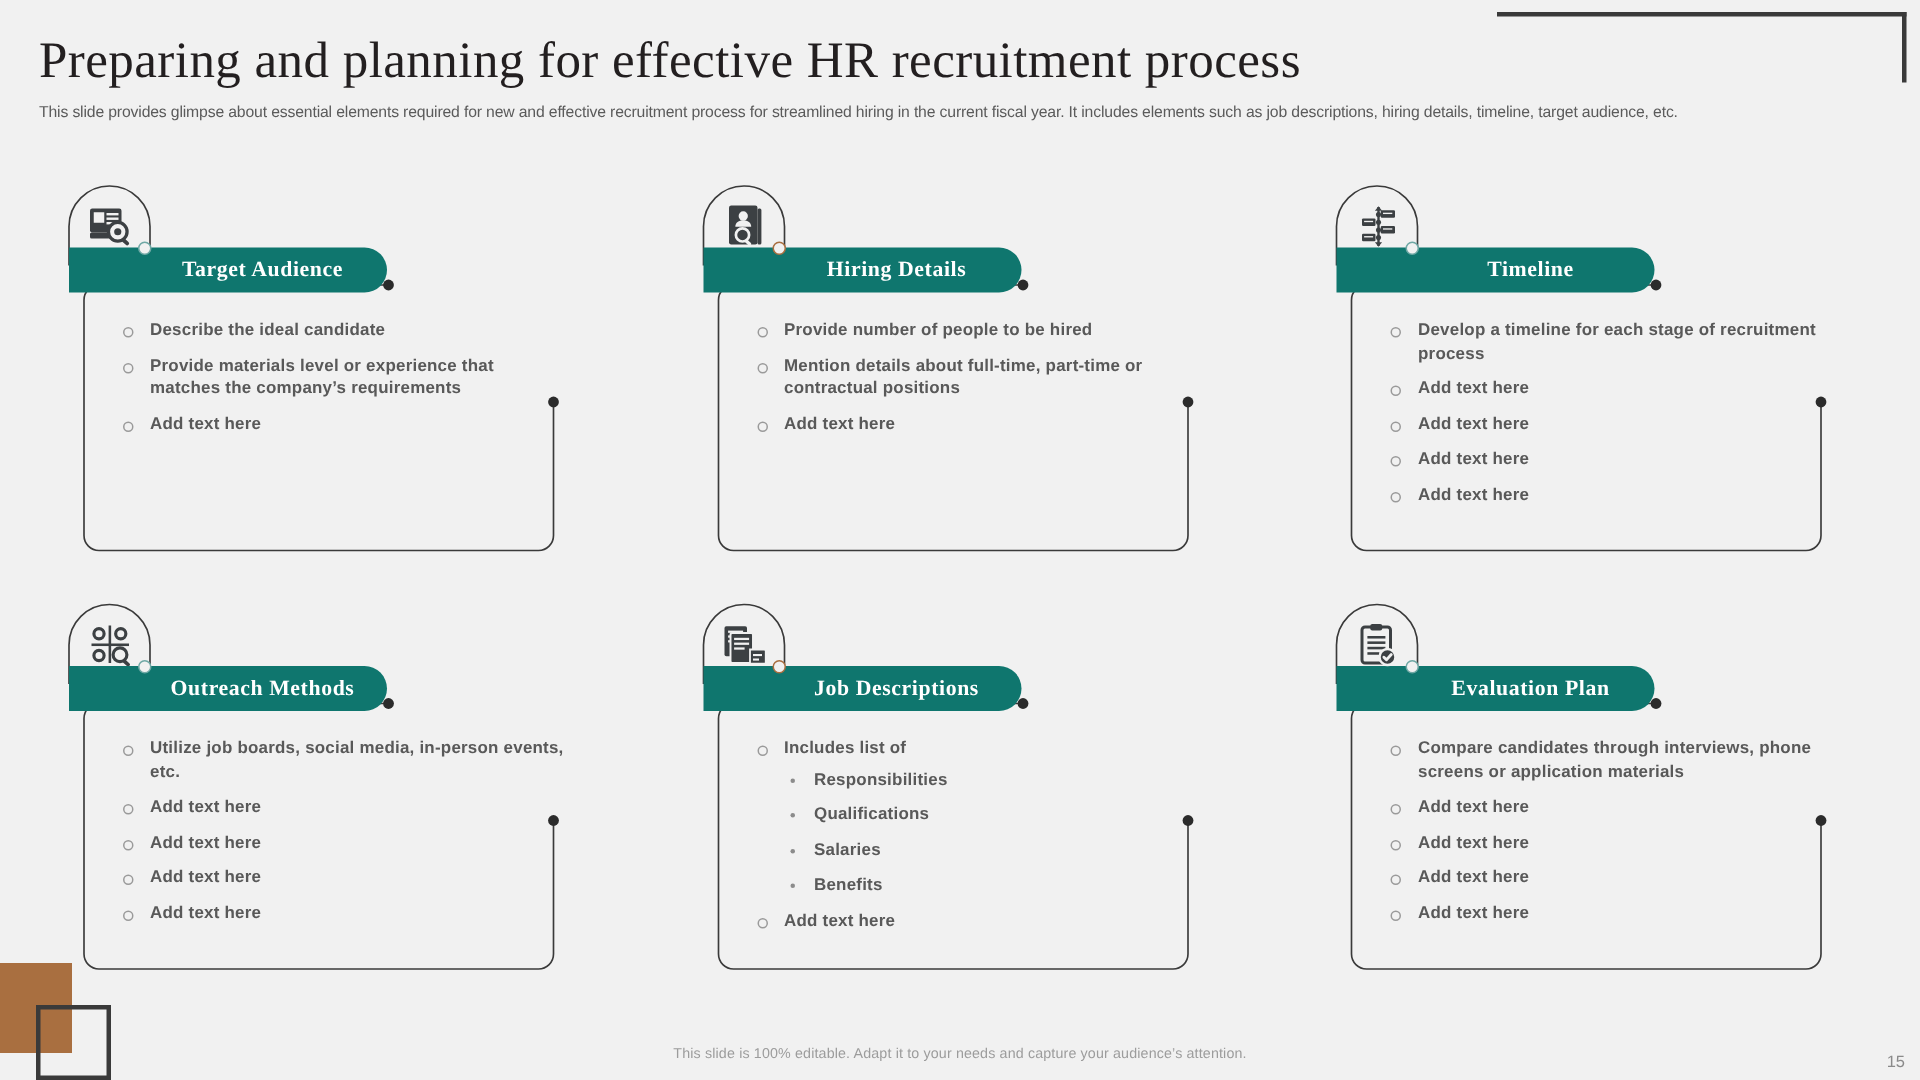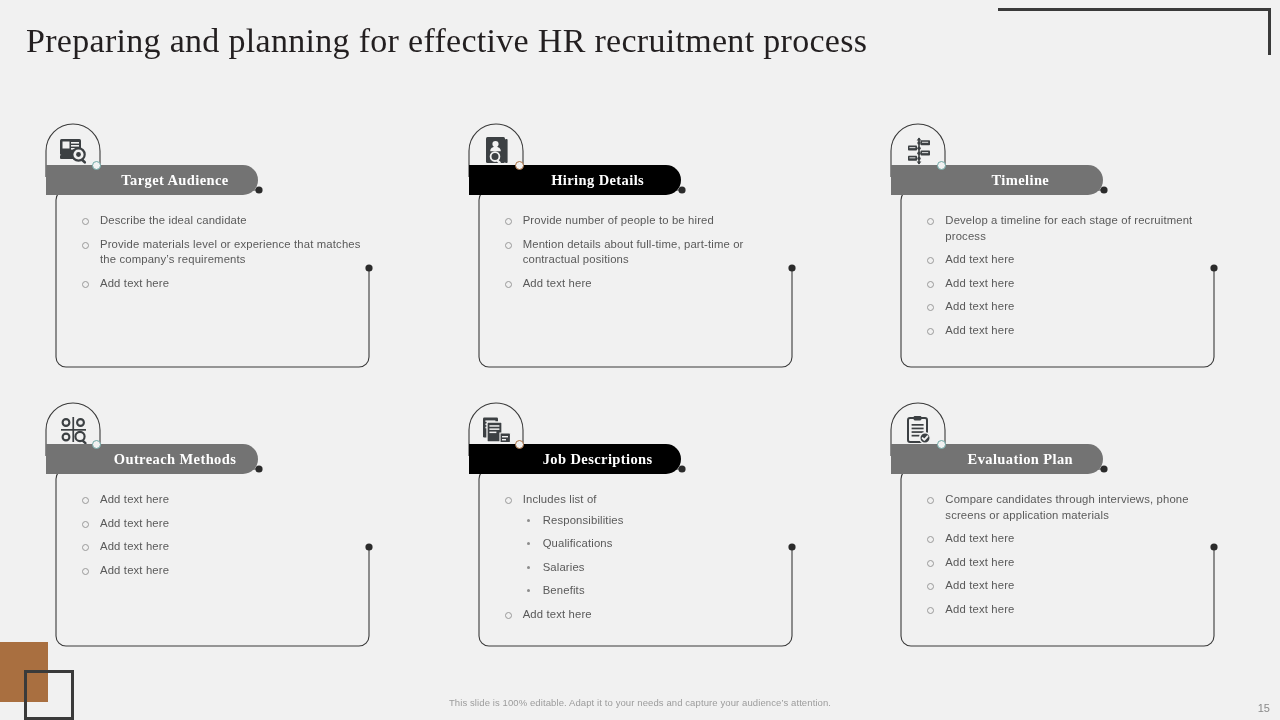--- a/index.html
+++ b/index.html
@@ -93,41 +93,42 @@
   }
   .banner-text{
     font-family:"Liberation Serif", serif;
     font-weight:700;
     font-size:14.5px;
     color:#FFFFFF;
     letter-spacing:.4px;
     white-space:nowrap;
     padding-left:46px;
   }
-  .banner.teal{background:#737373;}
-  .banner.brown{background:#000000;}
+  .banner.teal{background:#0f766e;}
+  .banner.brown{background:#0f766e;}
 
   
   .ring{
     position:absolute;
     left:52px;top:36px;
     width:7px;height:7px;
     border-radius:50%;
     background:#F1F1F1;
     z-index:4;
   }
   .ring.teal{border:1.4px solid #6FA8A5;}
   .ring.brown{border:1.4px solid #A96F40;}
 
   
   .bullets{
     position:absolute;
     left:36px;top:88px;
     right:7px;
     z-index:2;
+    font-weight:bold;
   }
   ul.blist{list-style:none;margin:0;padding:0;}
   ul.blist > li{
     position:relative;
     padding-left:24px;
     margin-bottom:8px;
     font-size:11.3px;
     line-height:15.5px;
     color:#595959;
     letter-spacing:.15px;
@@ -180,20 +181,21 @@
 <body>
 
 <div class="slide">
 
   <div class="corner-tr"></div>
   <div class="corner-bl-square"></div>
   <div class="corner-bl-outline"></div>
 
   <div class="header">
     <h1 class="page-title">Preparing and planning for effective HR recruitment process</h1>
+    <p class="page-subtitle">This slide provides glimpse about essential elements required for new and effective recruitment process for streamlined hiring in the current fiscal year. It includes elements such as job descriptions, hiring details, timeline, target audience, etc.</p>
   </div>
 
   <div class="grid">
       <div class="card">
   <svg class="card-frame" viewBox="0 0 345 250" fill="none">
     <path d="M219 65 H26 A10 10 0 0 0 16 75 V232 A10 10 0 0 0 26 242 H319 A10 10 0 0 0 329 232 V143" stroke="#3A3A3A" stroke-width="1.1" fill="none" stroke-linecap="round"></path>
     <circle cx="219" cy="65" r="3.6" fill="#2B2B2B"></circle>
     <circle cx="329" cy="143" r="3.6" fill="#2B2B2B"></circle>
   </svg>
   <svg width="62" height="56" viewBox="0 0 62 56" fill="none" style="position:absolute;left:4px;top:-2px;z-index:1;">
@@ -316,20 +318,21 @@
       <circle cx="21" cy="20.5" r="4.6" fill="none" stroke="#3C4043" stroke-width="2.1"></circle>
       <rect x="24.1" y="23.4" width="5.4" height="2.4" rx="1.2" transform="rotate(42 24.1 23.4)" fill="#3C4043"></rect>
     </svg>
         </div>
         <div class="banner teal">
         <span class="banner-text">Outreach Methods</span>
      </div>
         <div class="ring teal"></div>
         <div class="bullets">
           <ul class="blist">
+            <li><span>Utilize job boards, social media, in-person events, etc.</span></li>
             <li><span>Add text here</span></li>
             <li><span>Add text here</span></li>
             <li><span>Add text here</span></li>
             <li><span>Add text here</span></li>
           </ul>
         </div>
       </div>
       <div class="card">
   <svg class="card-frame" viewBox="0 0 345 250" fill="none">
     <path d="M219 65 H26 A10 10 0 0 0 16 75 V232 A10 10 0 0 0 26 242 H319 A10 10 0 0 0 329 232 V143" stroke="#3A3A3A" stroke-width="1.1" fill="none" stroke-linecap="round"></path>

